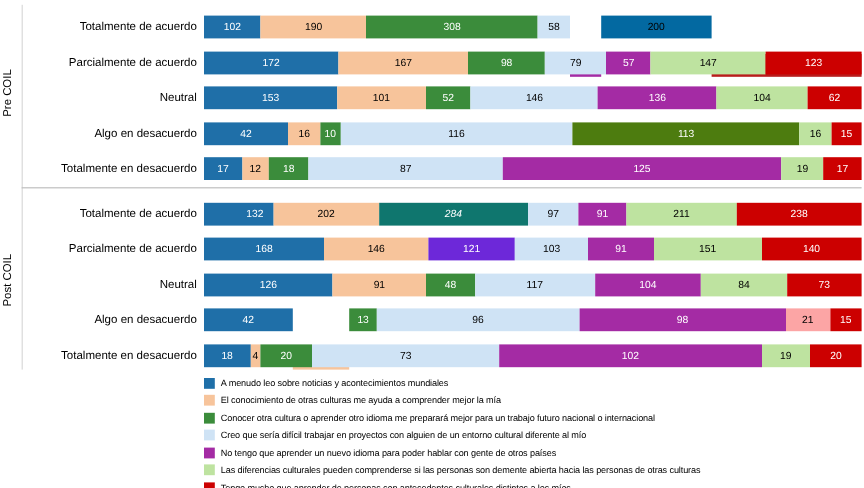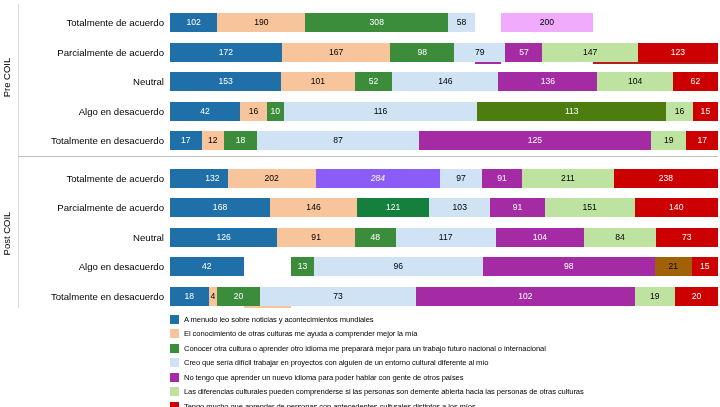--- a/index.html
+++ b/index.html
@@ -132,21 +132,21 @@
     </div>
   <div class="plot">
       <div class="cat-row" style="top: 4px; height: 29.5px;">
         <div class="cat-label">Totalmente de acuerdo</div>
         <div class="bar-track">
           <div class="seg light-text" style="background: rgb(31, 111, 168); width: 8.62944%;">102</div>
           <div class="seg dark-text" style="background: rgb(247, 196, 155); width: 16.0744%;">190</div>
           <div class="seg light-text" style="background: rgb(59, 140, 59); width: 26.0575%;">308</div>
           <div class="seg dark-text" style="background: rgb(207, 227, 245); width: 4.90694%;">58</div>
           <div class="seg light-text" style="background: rgb(164, 43, 164); width: 4.65313%; margin-top: 32px;">55</div>
-          <div class="seg dark-text" style="background: #f0abfc; width: 16.9205%;">200</div>
+          <div class="seg dark-text" style="background: #0369a1; width: 16.9205%;">200</div>
           <div class="seg light-text" style="background: #b91c1c; width: 22.758%; margin-top: 32px;">269</div>
         </div>
       </div>
       <div class="cat-row" style="top: 33.5px; height: 29.5px;">
         <div class="cat-label">Parcialmente de acuerdo</div>
         <div class="bar-track">
           <div class="seg light-text" style="background: rgb(31, 111, 168); width: 20.4033%;">172</div>
           <div class="seg dark-text" style="background: rgb(247, 196, 155); width: 19.8102%;">167</div>
           <div class="seg light-text" style="background: rgb(59, 140, 59); width: 11.6251%;">98</div>
           <div class="seg dark-text" style="background: rgb(207, 227, 245); width: 9.37129%;">79</div>
@@ -189,33 +189,33 @@
           <div class="seg light-text" style="background: rgb(164, 43, 164); width: 42.3729%;">125</div>
           <div class="seg dark-text" style="background: rgb(190, 227, 160); width: 6.44068%;">19</div>
           <div class="seg light-text" style="background: rgb(204, 0, 0); width: 5.76271%;">17</div>
         </div>
       </div>
       <div class="cat-row" style="top: 159.5px; height: 29.5px;">
         <div class="cat-label">Totalmente de acuerdo</div>
         <div class="bar-track">
           <div class="seg light-text" style="background: rgb(31, 111, 168); width: 10.5179%; padding-left: 27px;">132</div>
           <div class="seg dark-text" style="background: rgb(247, 196, 155); width: 16.0956%;">202</div>
-          <div class="seg light-text" style="background: #8b5cf6; width: 22.6295%; font-style: italic;">284</div>
+          <div class="seg light-text" style="background: #0f766e; width: 22.6295%; font-style: italic;">284</div>
           <div class="seg dark-text" style="background: rgb(207, 227, 245); width: 7.72908%;">97</div>
           <div class="seg light-text" style="background: rgb(164, 43, 164); width: 7.251%;">91</div>
           <div class="seg dark-text" style="background: rgb(190, 227, 160); width: 16.8127%;">211</div>
           <div class="seg light-text" style="background: rgb(204, 0, 0); width: 18.9641%;">238</div>
         </div>
       </div>
       <div class="cat-row" style="top: 189px; height: 29.5px;">
         <div class="cat-label">Parcialmente de acuerdo</div>
         <div class="bar-track">
           <div class="seg light-text" style="background: rgb(31, 111, 168); width: 18.2609%;">168</div>
           <div class="seg dark-text" style="background: rgb(247, 196, 155); width: 15.8696%;">146</div>
-          <div class="seg light-text" style="background: #15803d; width: 13.1522%;">121</div>
+          <div class="seg light-text" style="background: #6d28d9; width: 13.1522%;">121</div>
           <div class="seg dark-text" style="background: rgb(207, 227, 245); width: 11.1957%;">103</div>
           <div class="seg light-text" style="background: rgb(164, 43, 164); width: 9.8913%;">91</div>
           <div class="seg dark-text" style="background: rgb(190, 227, 160); width: 16.413%;">151</div>
           <div class="seg light-text" style="background: rgb(204, 0, 0); width: 15.2174%;">140</div>
         </div>
       </div>
       <div class="cat-row" style="top: 218.5px; height: 29.5px;">
         <div class="cat-label">Neutral</div>
         <div class="bar-track">
           <div class="seg light-text" style="background: rgb(31, 111, 168); width: 19.5956%;">126</div>
@@ -228,21 +228,21 @@
         </div>
       </div>
       <div class="cat-row" style="top: 248px; height: 29.5px;">
         <div class="cat-label">Algo en desacuerdo</div>
         <div class="bar-track">
           <div class="seg light-text" style="background: rgb(31, 111, 168); width: 13.4615%;">42</div>
           <div class="seg dark-text" style="background: rgb(247, 196, 155); width: 8.65385%; margin-top: 32px;">27</div>
           <div class="seg light-text" style="background: rgb(59, 140, 59); width: 4.16667%;">13</div>
           <div class="seg dark-text" style="background: rgb(207, 227, 245); width: 30.7692%;">96</div>
           <div class="seg light-text" style="background: rgb(164, 43, 164); width: 31.4103%;">98</div>
-          <div class="seg dark-text" style="background: #a16207; width: 6.73077%;">21</div>
+          <div class="seg dark-text" style="background: #fca5a5; width: 6.73077%;">21</div>
           <div class="seg light-text" style="background: rgb(204, 0, 0); width: 4.80769%;">15</div>
         </div>
       </div>
       <div class="cat-row" style="top: 277.5px; height: 29.5px;">
         <div class="cat-label">Totalmente en desacuerdo</div>
         <div class="bar-track">
           <div class="seg light-text" style="background: rgb(31, 111, 168); width: 7.03125%;">18</div>
           <div class="seg dark-text" style="background: rgb(247, 196, 155); width: 1.5625%;">4</div>
           <div class="seg light-text" style="background: rgb(59, 140, 59); width: 7.8125%;">20</div>
           <div class="seg dark-text" style="background: rgb(207, 227, 245); width: 28.5156%;">73</div>

